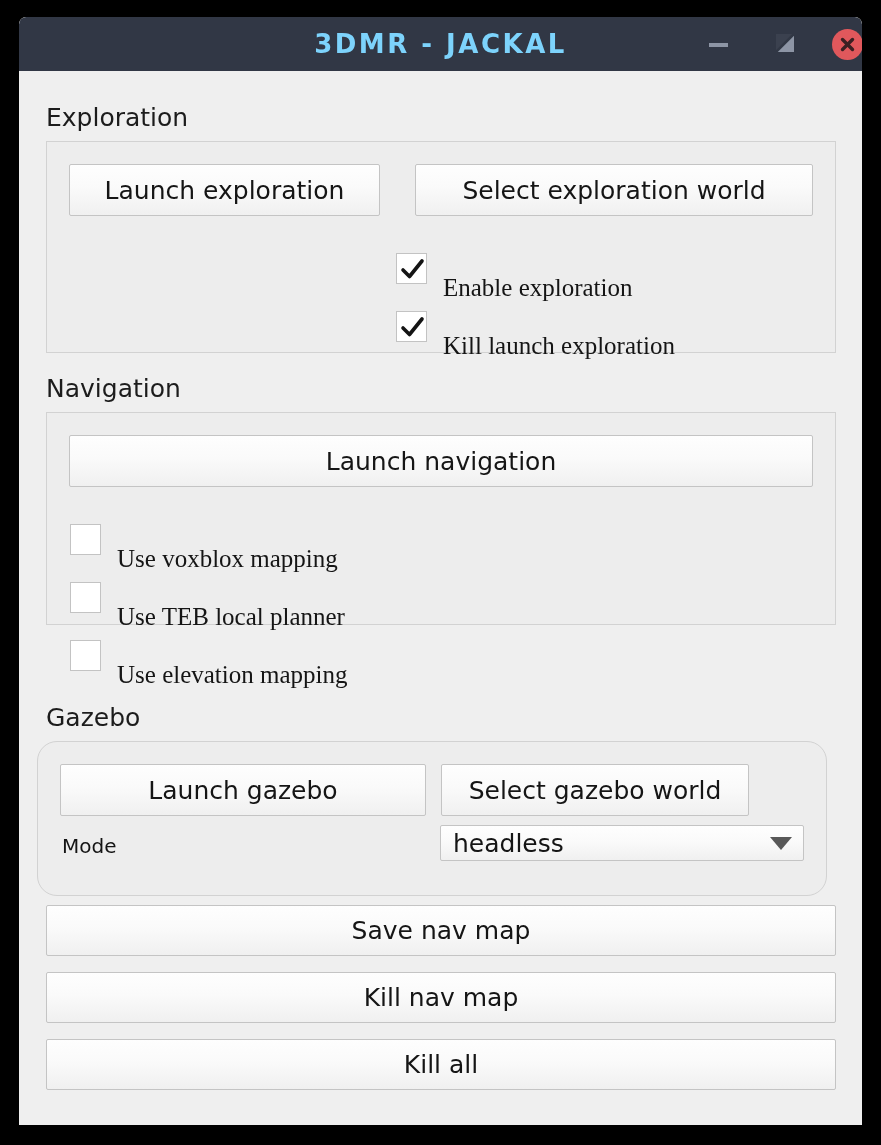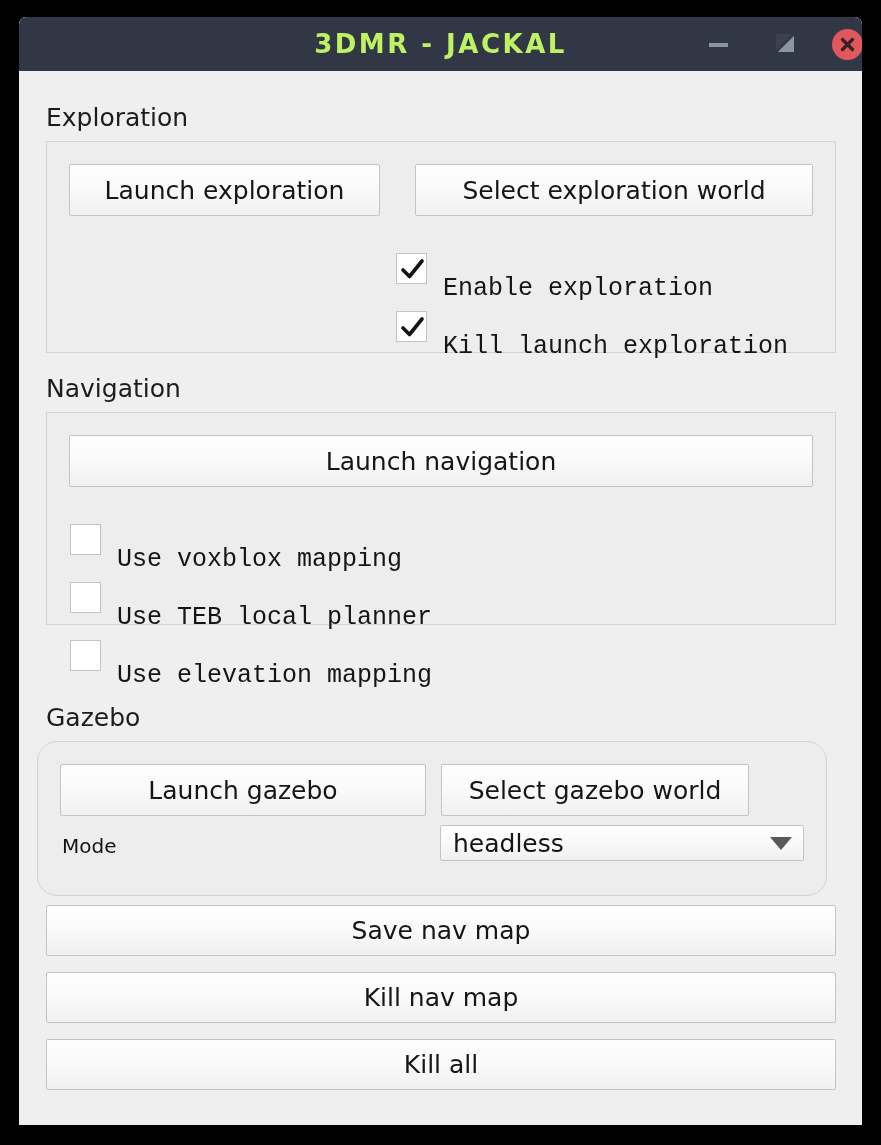--- a/index.html
+++ b/index.html
@@ -31,21 +31,21 @@
     height: 54px;
     background: #313745;
     border-radius: 7px 7px 0 0;
   }
   #title-text {
     position: absolute;
     left: 0; right: 0; top: 0;
     height: 54px;
     line-height: 54px;
     text-align: center;
-    color: #bef264;
+    color: #7dd3fc;
     font-size: 26px;
     font-weight: bold;
     letter-spacing: 2.5px;
     font-family: "DejaVu Sans", sans-serif;
   }
   .win-btn {
     position: absolute;
     top: 0;
     height: 54px;
     width: 40px;
@@ -136,21 +136,21 @@
   }
   .chk-box svg {
     position: absolute;
     left: 3px;
     top: 4px;
   }
   .chk-label {
     font-size: 25px;
     color: #151515;
     margin-left: 16px;
-    font-family: Liberation Mono, monospace;
+    font-family: Liberation Serif, serif;
     margin-top: 40px;
   }
 
   .combo {
     position: absolute;
     box-sizing: border-box;
     border: 1px solid #c4c4c4;
     border-radius: 2px;
     background: linear-gradient(to bottom, #fefefe 0%, #fafafa 45%, #f0f0f0 100%);
     cursor: pointer;

